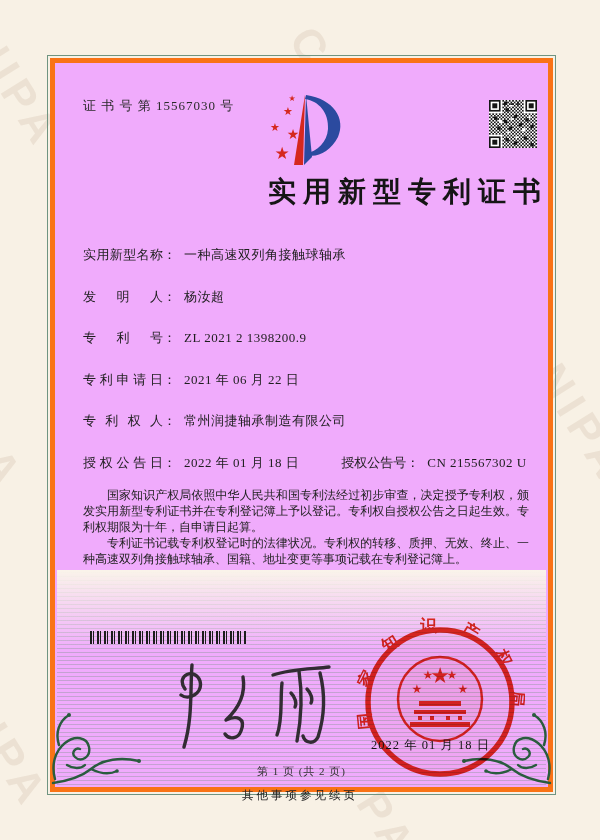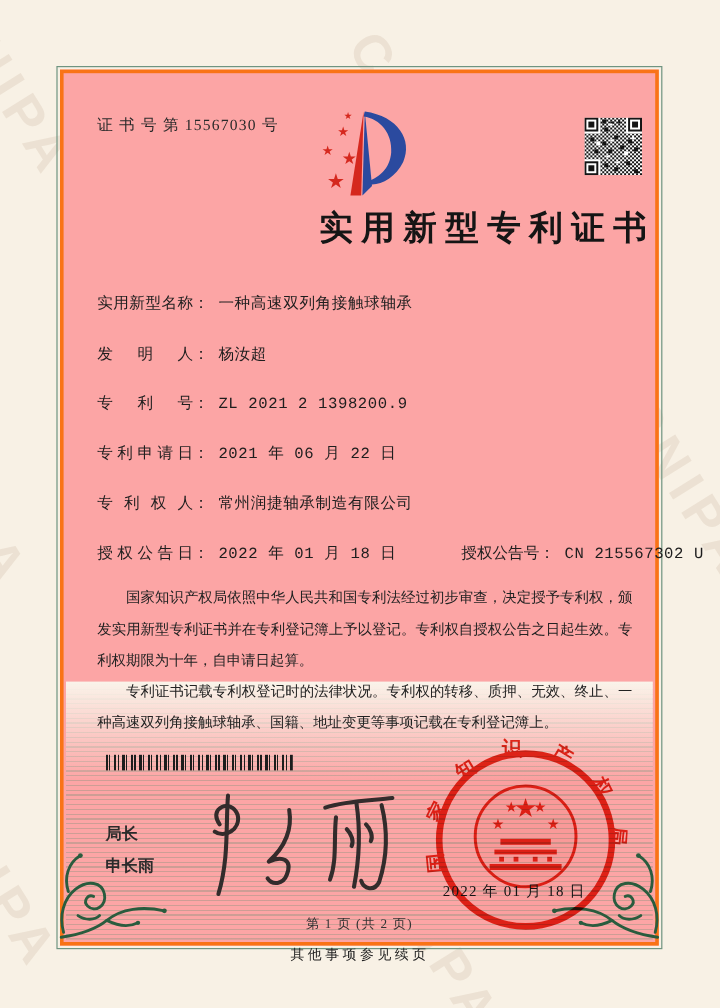--- a/index.html
+++ b/index.html
@@ -13,22 +13,22 @@
   .wm{
     position:absolute;font-family:"Liberation Sans", sans-serif;
     font-size:44px;font-weight:700;letter-spacing:7px;
     color:rgba(208,189,168,0.30);
     transform:rotate(58deg);transform-origin:left top;
     white-space:nowrap;pointer-events:none;z-index:0;
   }
   
   .frame{
     position:absolute;left:50px;top:58px;width:493px;height:724px;
-    background:#fca5a5;
-    border:3px solid #f97316;
+    background:#f0abfc;
+    border:5px solid #f97316;
     outline:1px solid #6f9480;
     outline-offset:2px;
     z-index:1;
   }
   .guilloche{
     position:absolute;left:2px;right:2px;bottom:2px;height:215px;
     background:
       linear-gradient(to bottom, #faf4ea 0%, rgba(250,244,234,0) 38%),
       repeating-linear-gradient(0deg, rgba(96,140,112,0.30) 0 1px, rgba(96,140,112,0) 1px 4px);
     z-index:0;
@@ -40,32 +40,32 @@
   .cert-no{position:absolute;left:28px;top:34px;font-size:13px;letter-spacing:1px;color:#2a2a2a;}
   .logo{position:absolute;left:201px;top:28px;}
   .qr{position:absolute;left:434px;top:37px;width:48px;height:48px;}
   .title{
     position:absolute;left:0;top:110px;width:100%;
     text-align:right;font-size:28px;font-weight:700;color:#151515;
     letter-spacing:7px;text-indent:7px;
   }
   
   .fields{position:absolute;left:28px;top:183px;width:440px;font-size:13px;color:#1e1e1e;}
-  .frow{margin-bottom:23.5px;white-space:nowrap;font-family:Liberation Mono, monospace;}
+  .frow{margin-bottom:23.5px;white-space:nowrap;}
   .flabel{
     display:inline-block;width:80px;vertical-align:top;
     text-align:justify;text-align-last:justify;
   }
   .fcolon{display:inline-block;margin-right:8px;}
   .fvalue{letter-spacing:0.5px;}
-  .fpair2{margin-left:54px;}
+  .fpair2{margin-left:42px;}
   
   .paras{position:absolute;left:28px;top:424px;width:446px;}
   .paras p{
-    margin:0;font-size:12px;line-height:26px;color:#222;
+    margin:0;font-size:12px;line-height:16px;color:#222;
     text-indent:2em;text-align:justify;
   }
   
   .barcode{
     position:absolute;left:35px;top:568px;width:156px;height:13px;z-index:2;
     background:repeating-linear-gradient(90deg,
       #1d1d1d 0 2px, transparent 2px 3px,
       #1d1d1d 3px 4px, transparent 4px 7px,
       #1d1d1d 7px 9px, transparent 9px 10px,
       #1d1d1d 10px 11px, transparent 11px 14px);
@@ -217,24 +217,20 @@
     </div>
   </div>
 
   <div class="paras">
     <p>国家知识产权局依照中华人民共和国专利法经过初步审查，决定授予专利权，颁发实用新型专利证书并在专利登记簿上予以登记。专利权自授权公告之日起生效。专利权期限为十年，自申请日起算。</p>
     <p>专利证书记载专利权登记时的法律状况。专利权的转移、质押、无效、终止、一种高速双列角接触球轴承、国籍、地址变更等事项记载在专利登记簿上。</p>
   </div>
 
   <div class="barcode"></div>
 
-  <div class="officer">
-    <div>局长</div>
-    <div>申长雨</div>
-  </div>
 
   <svg class="signature" width="195" height="100" viewBox="0 0 195 100">
     <g fill="none" stroke="#1f1f1f" stroke-width="3.4" stroke-linecap="round" stroke-linejoin="round" opacity="0.9">
       <path d="M30 32 C20 18 40 10 45 24 C48 36 34 44 26 38"></path>
       <path d="M37 8 C35 32 38 60 29 90"></path>
       <path d="M88 20 C91 38 83 52 71 63 C82 58 91 61 86 74 C83 82 74 83 70 77"></path>
       <path d="M118 18 C136 12 158 12 174 10"></path>
       <path d="M127 26 C125 44 128 62 122 78"></path>
       <path d="M165 16 C170 36 170 58 163 80 C159 88 150 86 148 79"></path>
       <path d="M144 14 C147 34 147 58 142 84"></path>

